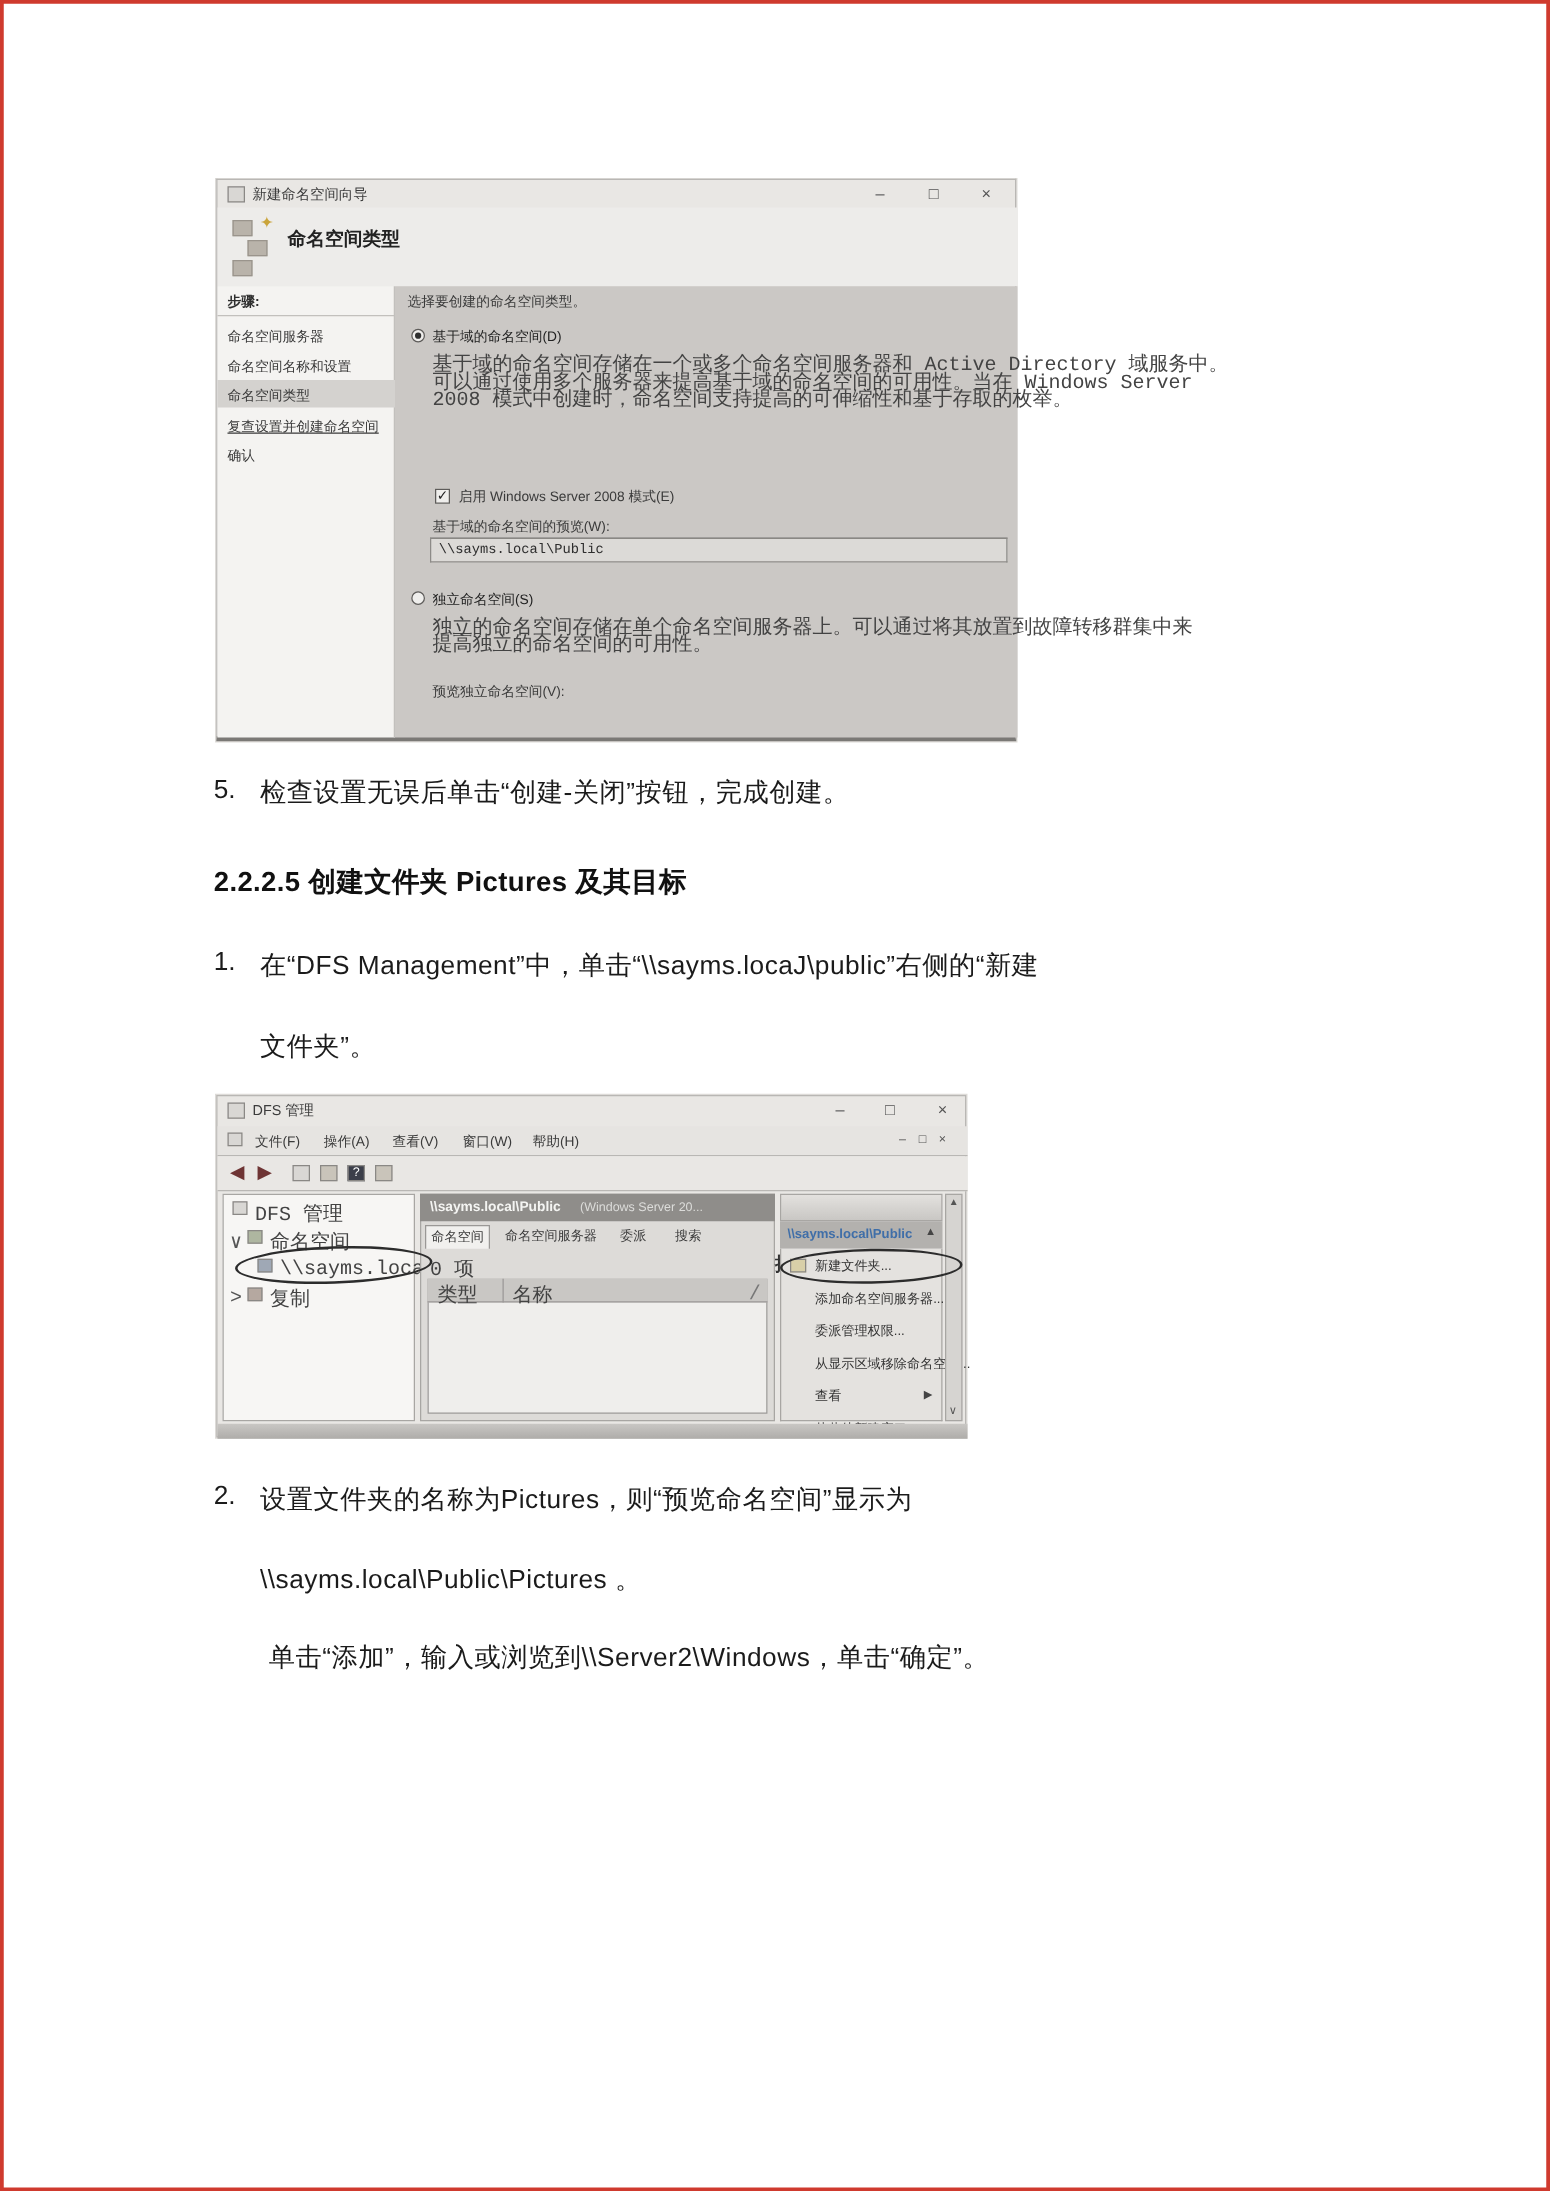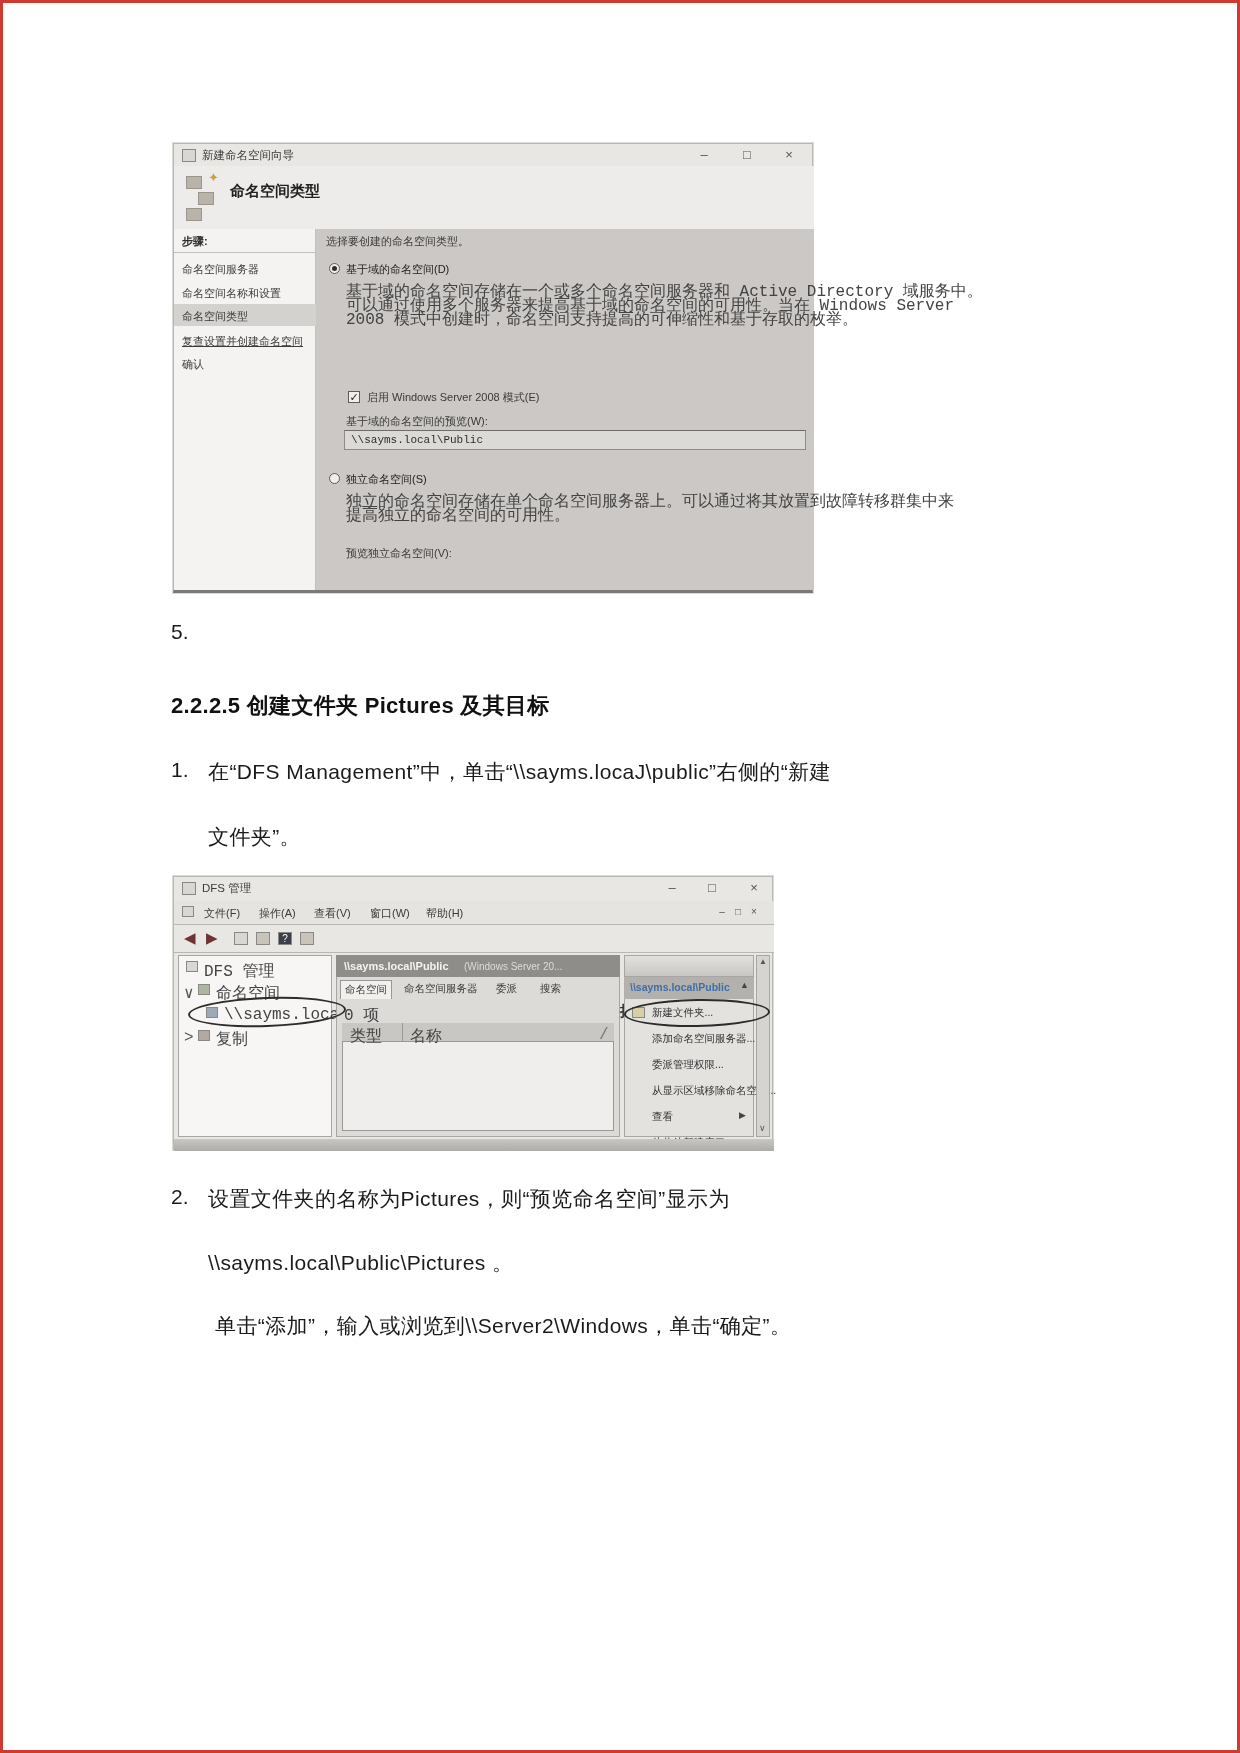--- a/index.html
+++ b/index.html
@@ -102,20 +102,21 @@
 
     <span class="radio" style="left:155px; top:329px;"></span>
     <span class="smalltext" style="left:172px; top:328px; color:#222;">独立命名空间(S)</span>
     <span class="tinytext" style="left:172px; top:347px;">独立的命名空间存储在单个命名空间服务器上。可以通过将其放置到故障转移群集中来</span>
     <span class="tinytext" style="left:172px; top:361px;">提高独立的命名空间的可用性。</span>
 
     <span class="smalltext" style="left:172px; top:402px;">预览独立命名空间(V):</span>
   </div>
 
   <span class="docnum" style="left:168px; top:617px;">5.</span>
+  <span class="doctext" style="left:205px; top:617px;">检查设置无误后单击“创建-关闭”按钮，完成创建。</span>
 
   <span class="dochead" style="left:168px; top:688px;">2.2.2.5 创建文件夹 Pictures 及其目标</span>
 
   <span class="docnum" style="left:168px; top:755px;">1.</span>
   <span class="doctext" style="left:205px; top:755px;">在“DFS Management”中，单击“\\sayms.locaJ\public”右侧的“新建</span>
   <span class="doctext" style="left:205px; top:820px;">文件夹”。</span>
 
   <div class="shot" style="left:170px; top:873px; width:600px; height:274px;">
 
     <span class="miniico" style="left:8px; top:5px;"></span>

